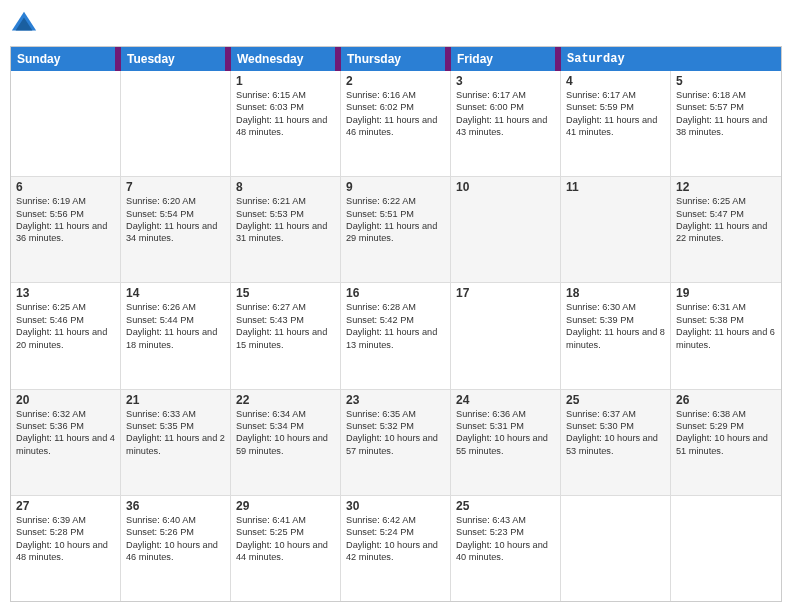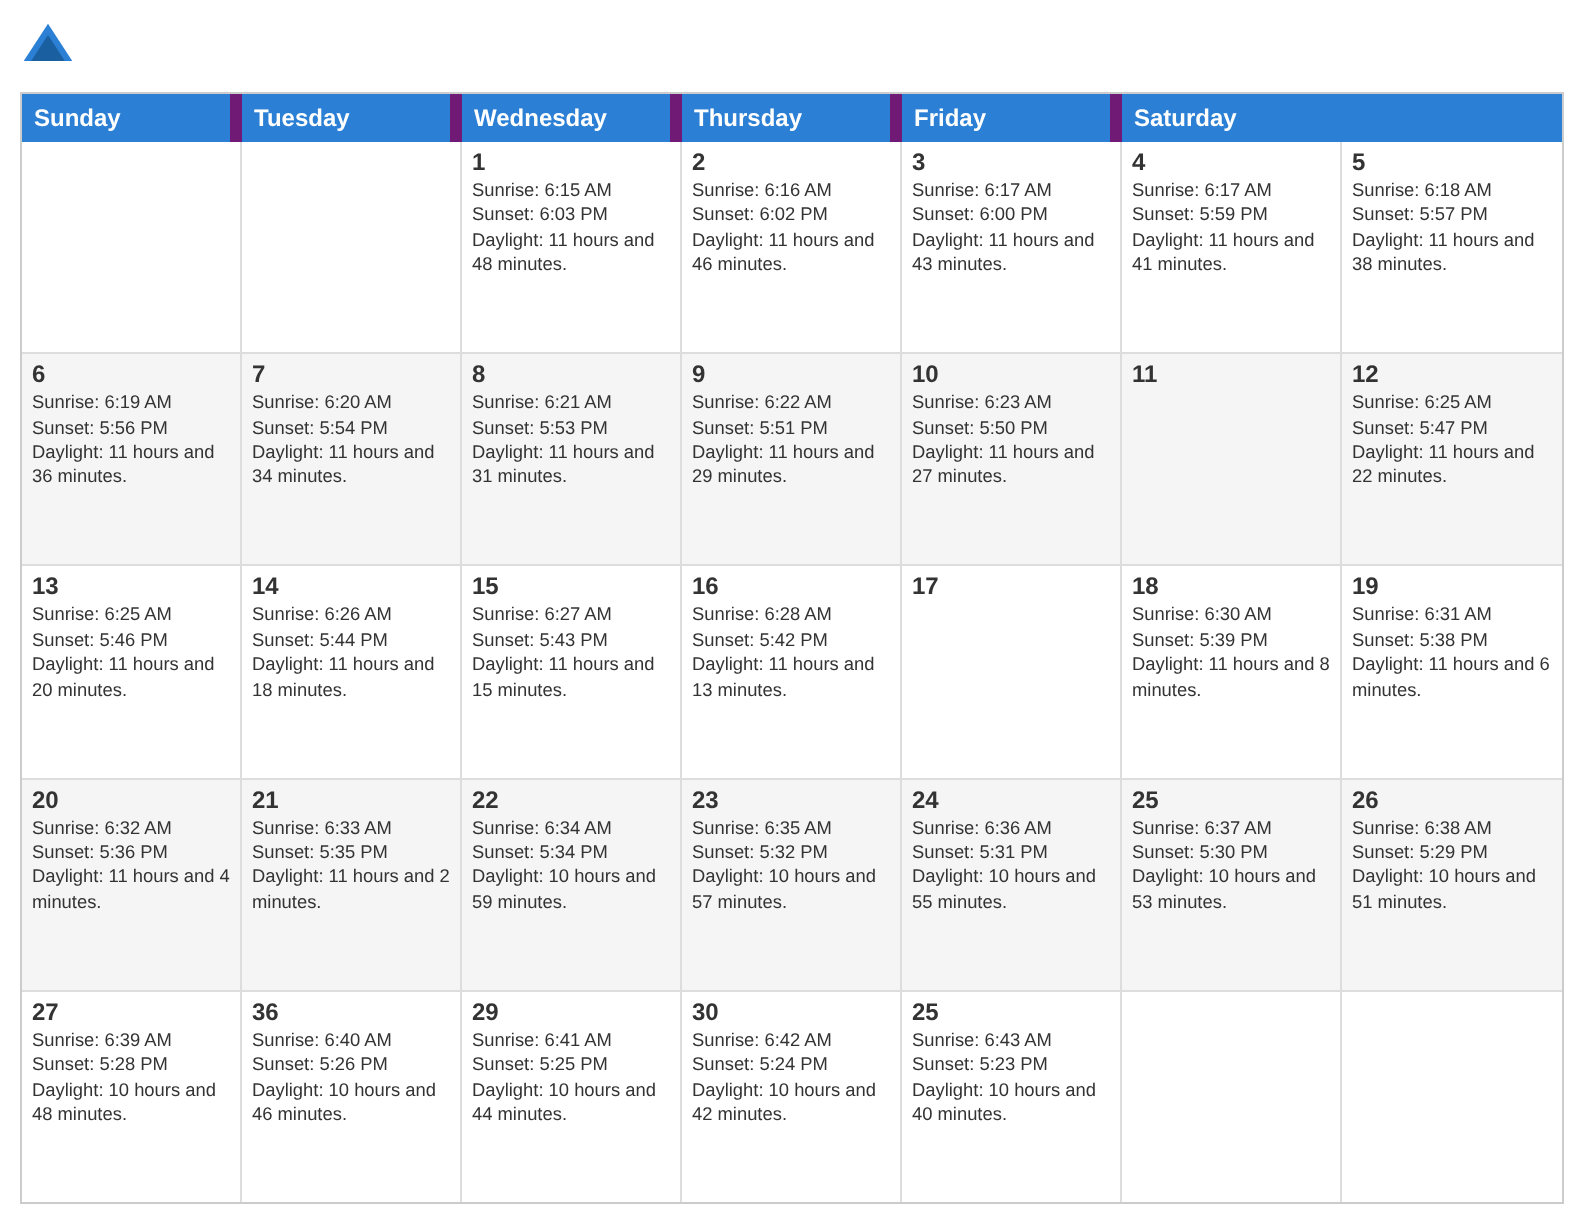--- a/index.html
+++ b/index.html
@@ -66,21 +66,21 @@
       grid-template-columns: repeat(7, 1fr);
       background: #2b7fd4;
     }
     .cal-header-cell {
       color: #fff;
       font-size: 12px;
       font-weight: bold;
       padding: 5px 6px;
       border-right: 6px solid #701a75;
     }
-    .cal-header-cell:last-child { border-right: none; }
+    .cal-header-cell:last-child { border-right: none; font-family: Liberation Mono, monospace; }
     .cal-body {
       flex: 1;
       display: flex;
       flex-direction: column;
     }
     .cal-row {
       display: grid;
       grid-template-columns: repeat(7, 1fr);
       flex: 1;
       border-top: 1px solid #ddd;
@@ -177,21 +177,20 @@
           <div class="cal-cell alt-row">
             <span class="day-num">8</span>
             <div class="cell-info">Sunrise: 6:21 AM<br>Sunset: 5:53 PM<br>Daylight: 11 hours and 31 minutes.</div>
           </div>
           <div class="cal-cell alt-row">
             <span class="day-num">9</span>
             <div class="cell-info">Sunrise: 6:22 AM<br>Sunset: 5:51 PM<br>Daylight: 11 hours and 29 minutes.</div>
           </div>
           <div class="cal-cell alt-row">
             <span class="day-num">10</span>
-            <div class="cell-info">Sunrise: 6:23 AM<br>Sunset: 5:50 PM<br>Daylight: 11 hours and 27 minutes.</div>
           </div>
           <div class="cal-cell alt-row">
             <span class="day-num">11</span>
           </div>
           <div class="cal-cell alt-row">
             <span class="day-num">12</span>
             <div class="cell-info">Sunrise: 6:25 AM<br>Sunset: 5:47 PM<br>Daylight: 11 hours and 22 minutes.</div>
           </div>
         </div>
         <div class="cal-row">

